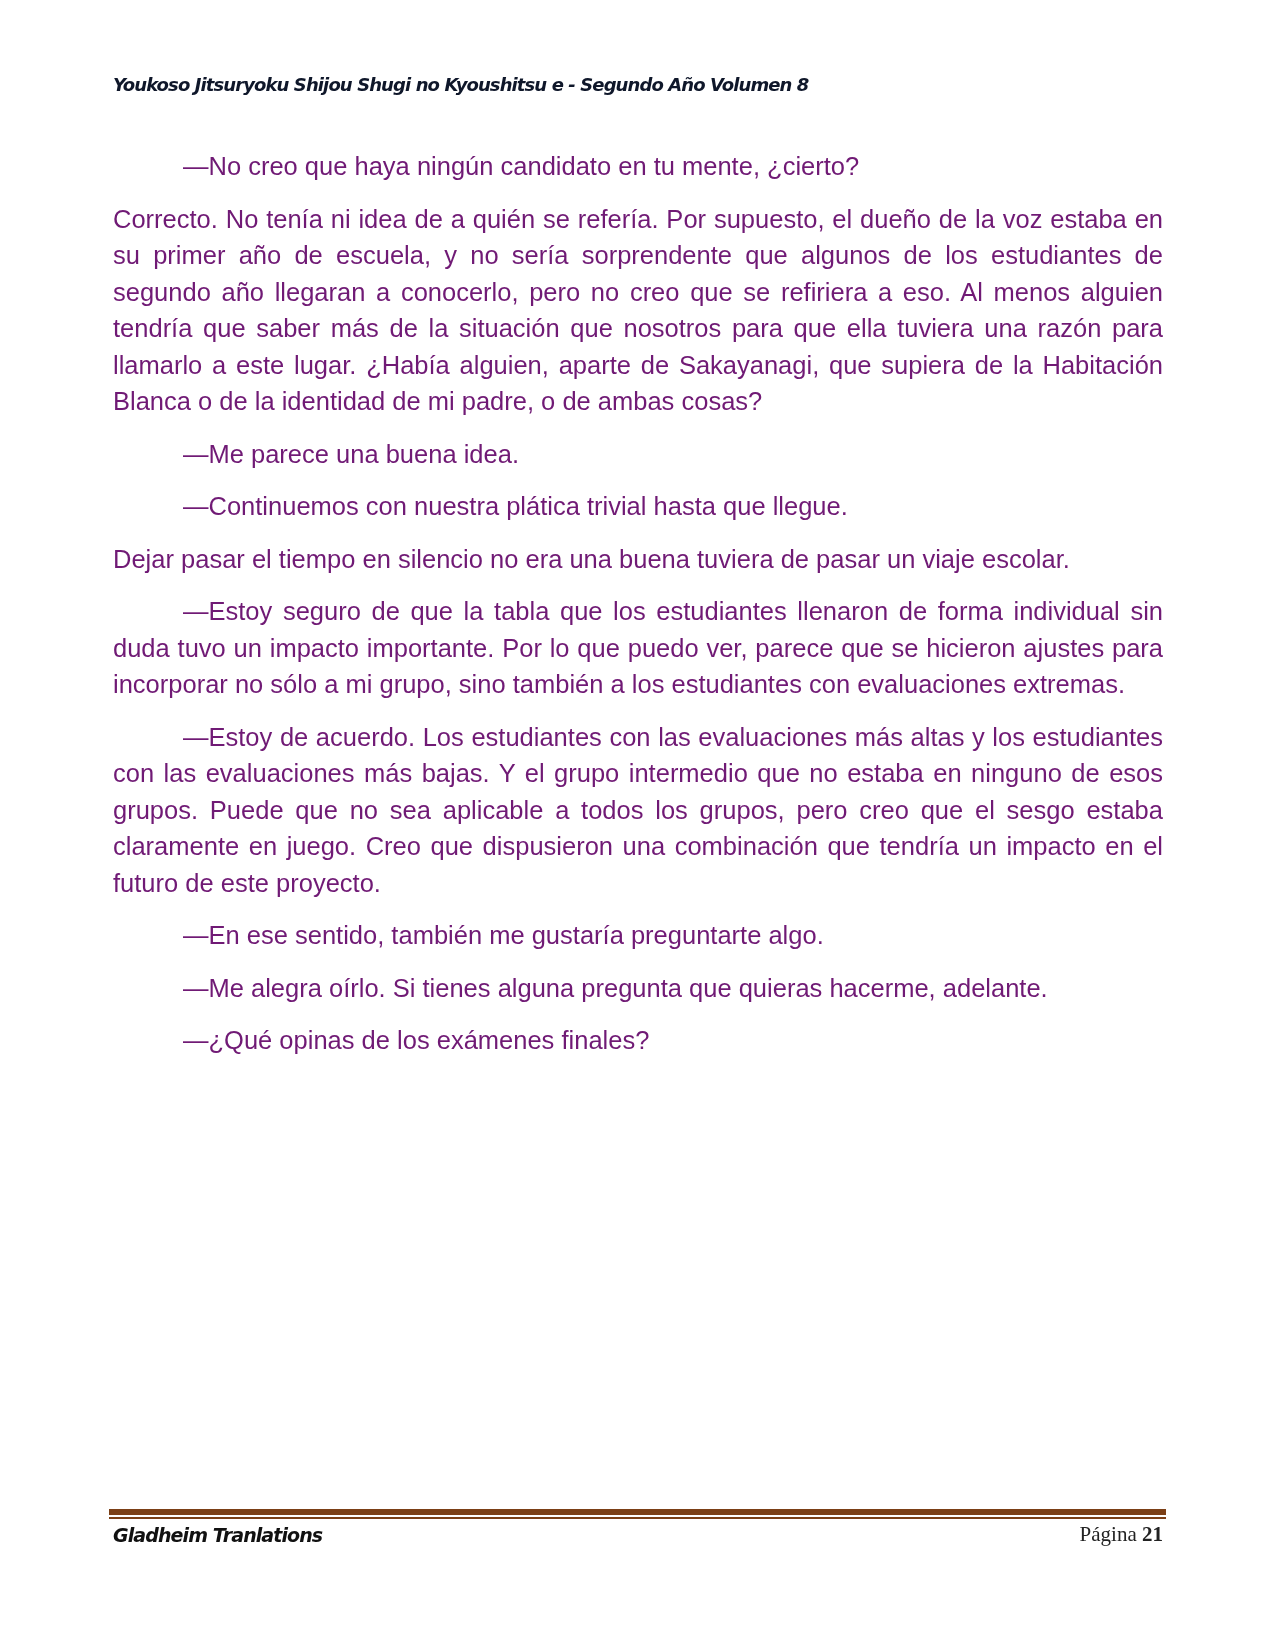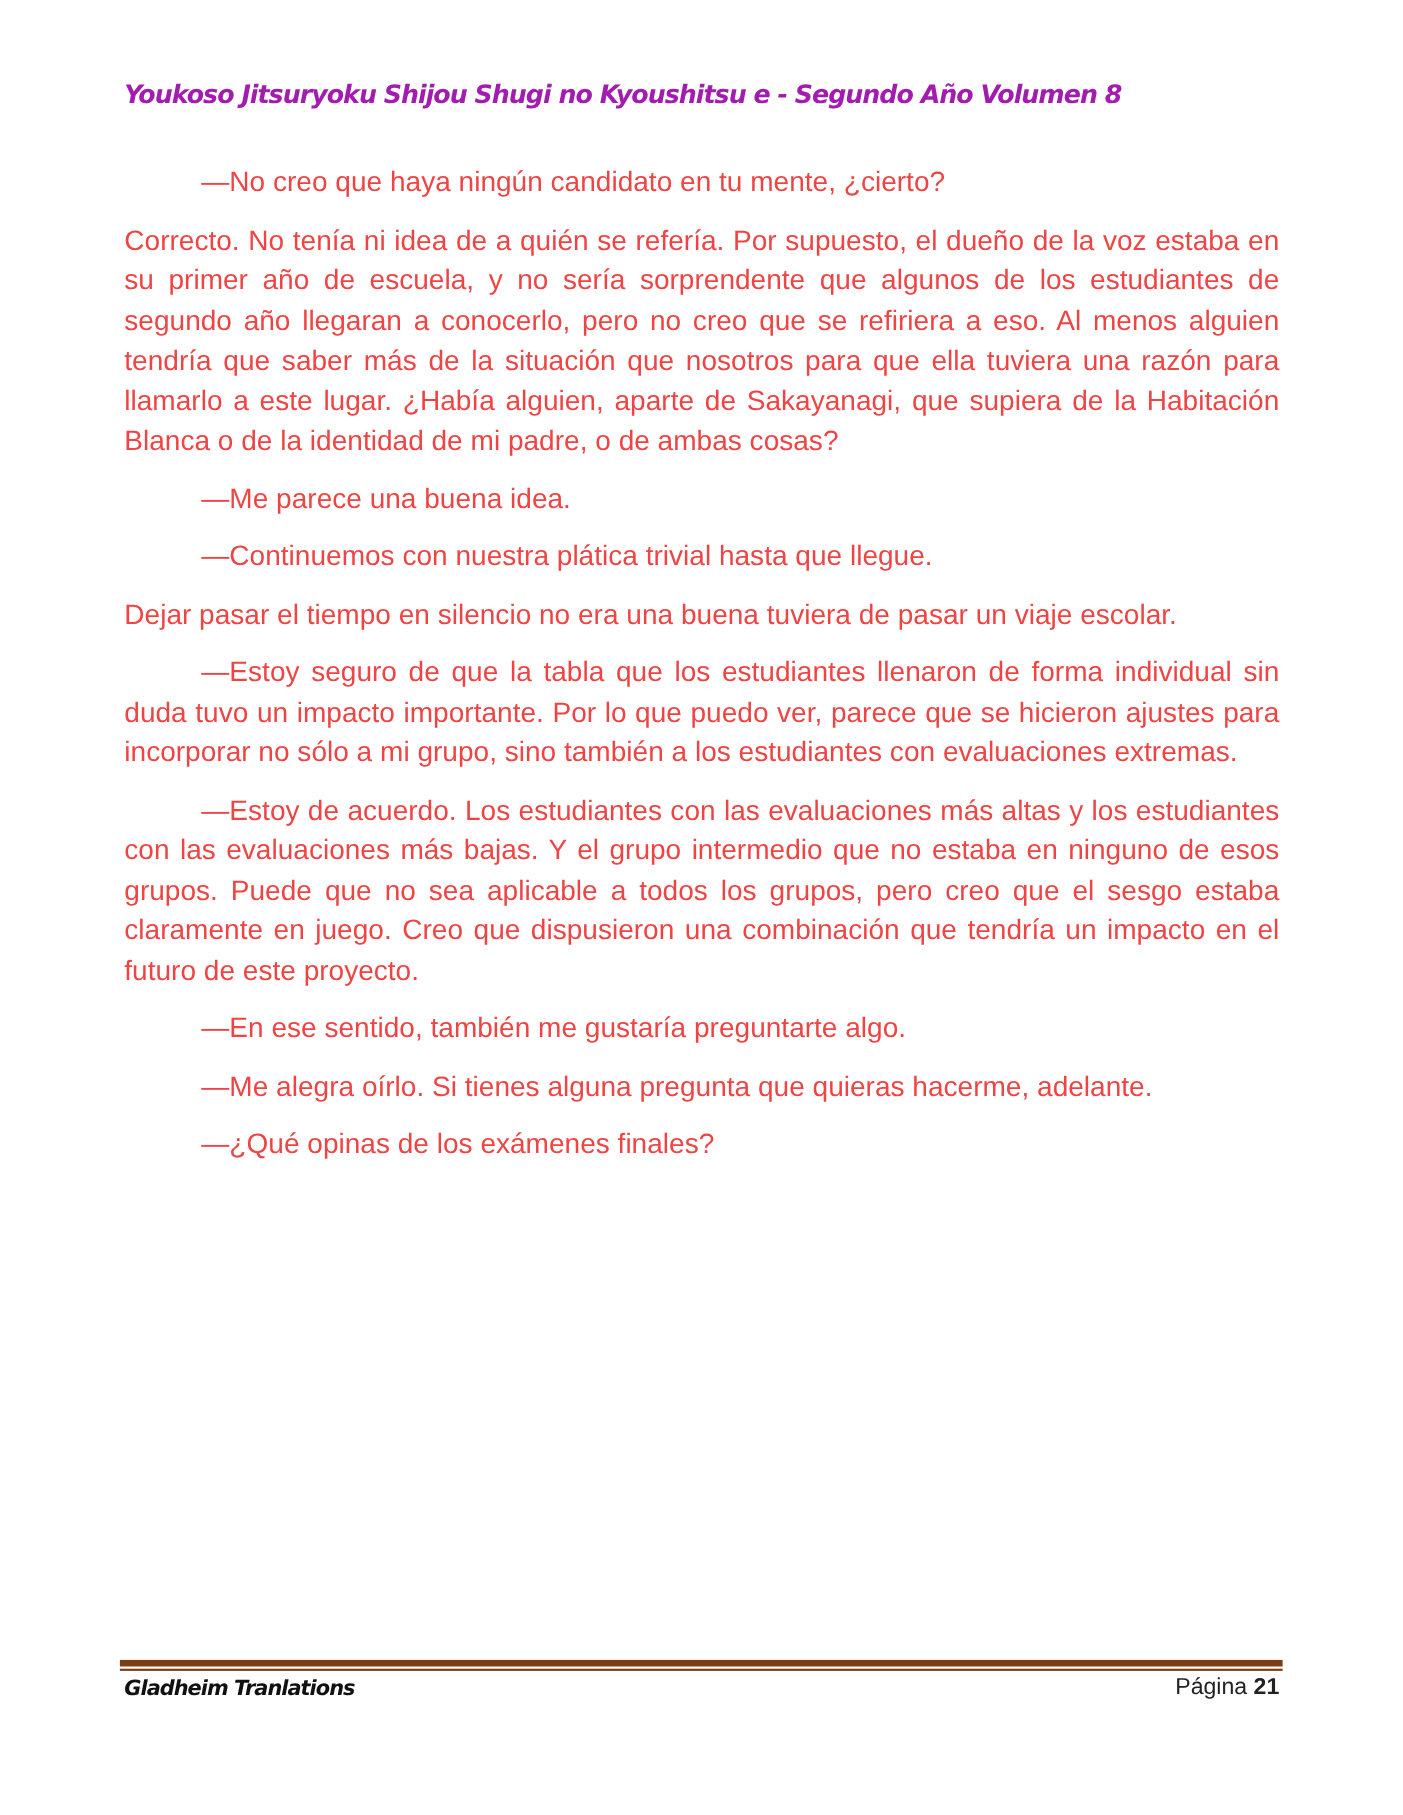--- a/index.html
+++ b/index.html
@@ -14,34 +14,34 @@
       overflow: hidden;
       color: #111111;
     }
     .page-header {
       position: absolute;
       left: 113px;
       top: 74px;
       font-family: "DejaVu Sans", sans-serif;
       font-weight: bold;
       font-style: italic;
-      font-size: 23px;
+      font-size: 18px;
       letter-spacing: -0.9px;
-      color: #a21caf;
+      color: #0f172a;
       white-space: nowrap;
     }
     .body-text {
       position: absolute;
       left: 113px;
       top: 148px;
       width: 1050px;
       font-family: "Liberation Sans", sans-serif;
       font-size: 25.5px;
       line-height: 36.5px;
-      color: #ef4444;
+      color: #701a75;
     }
     .body-text p {
       margin: 0 0 16px 0;
       text-align: justify;
     }
     .body-text p.dialogue {
       text-indent: 70px;
     }
     .body-text p.narration {
       text-indent: 0;
@@ -70,21 +70,21 @@
       font-weight: bold;
       font-style: italic;
       font-size: 19px;
       letter-spacing: -0.9px;
       color: #111;
     }
     .footer-right {
       position: absolute;
       right: 112px;
       top: 1522px;
-      font-family: Liberation Sans, sans-serif;
+      font-family: Liberation Serif, serif;
       font-size: 21px;
       color: #222;
       margin-left: 12px;
     }
     .footer-right .page-num {
       font-weight: bold;
     }
   </style>
 </head>
 <body>

